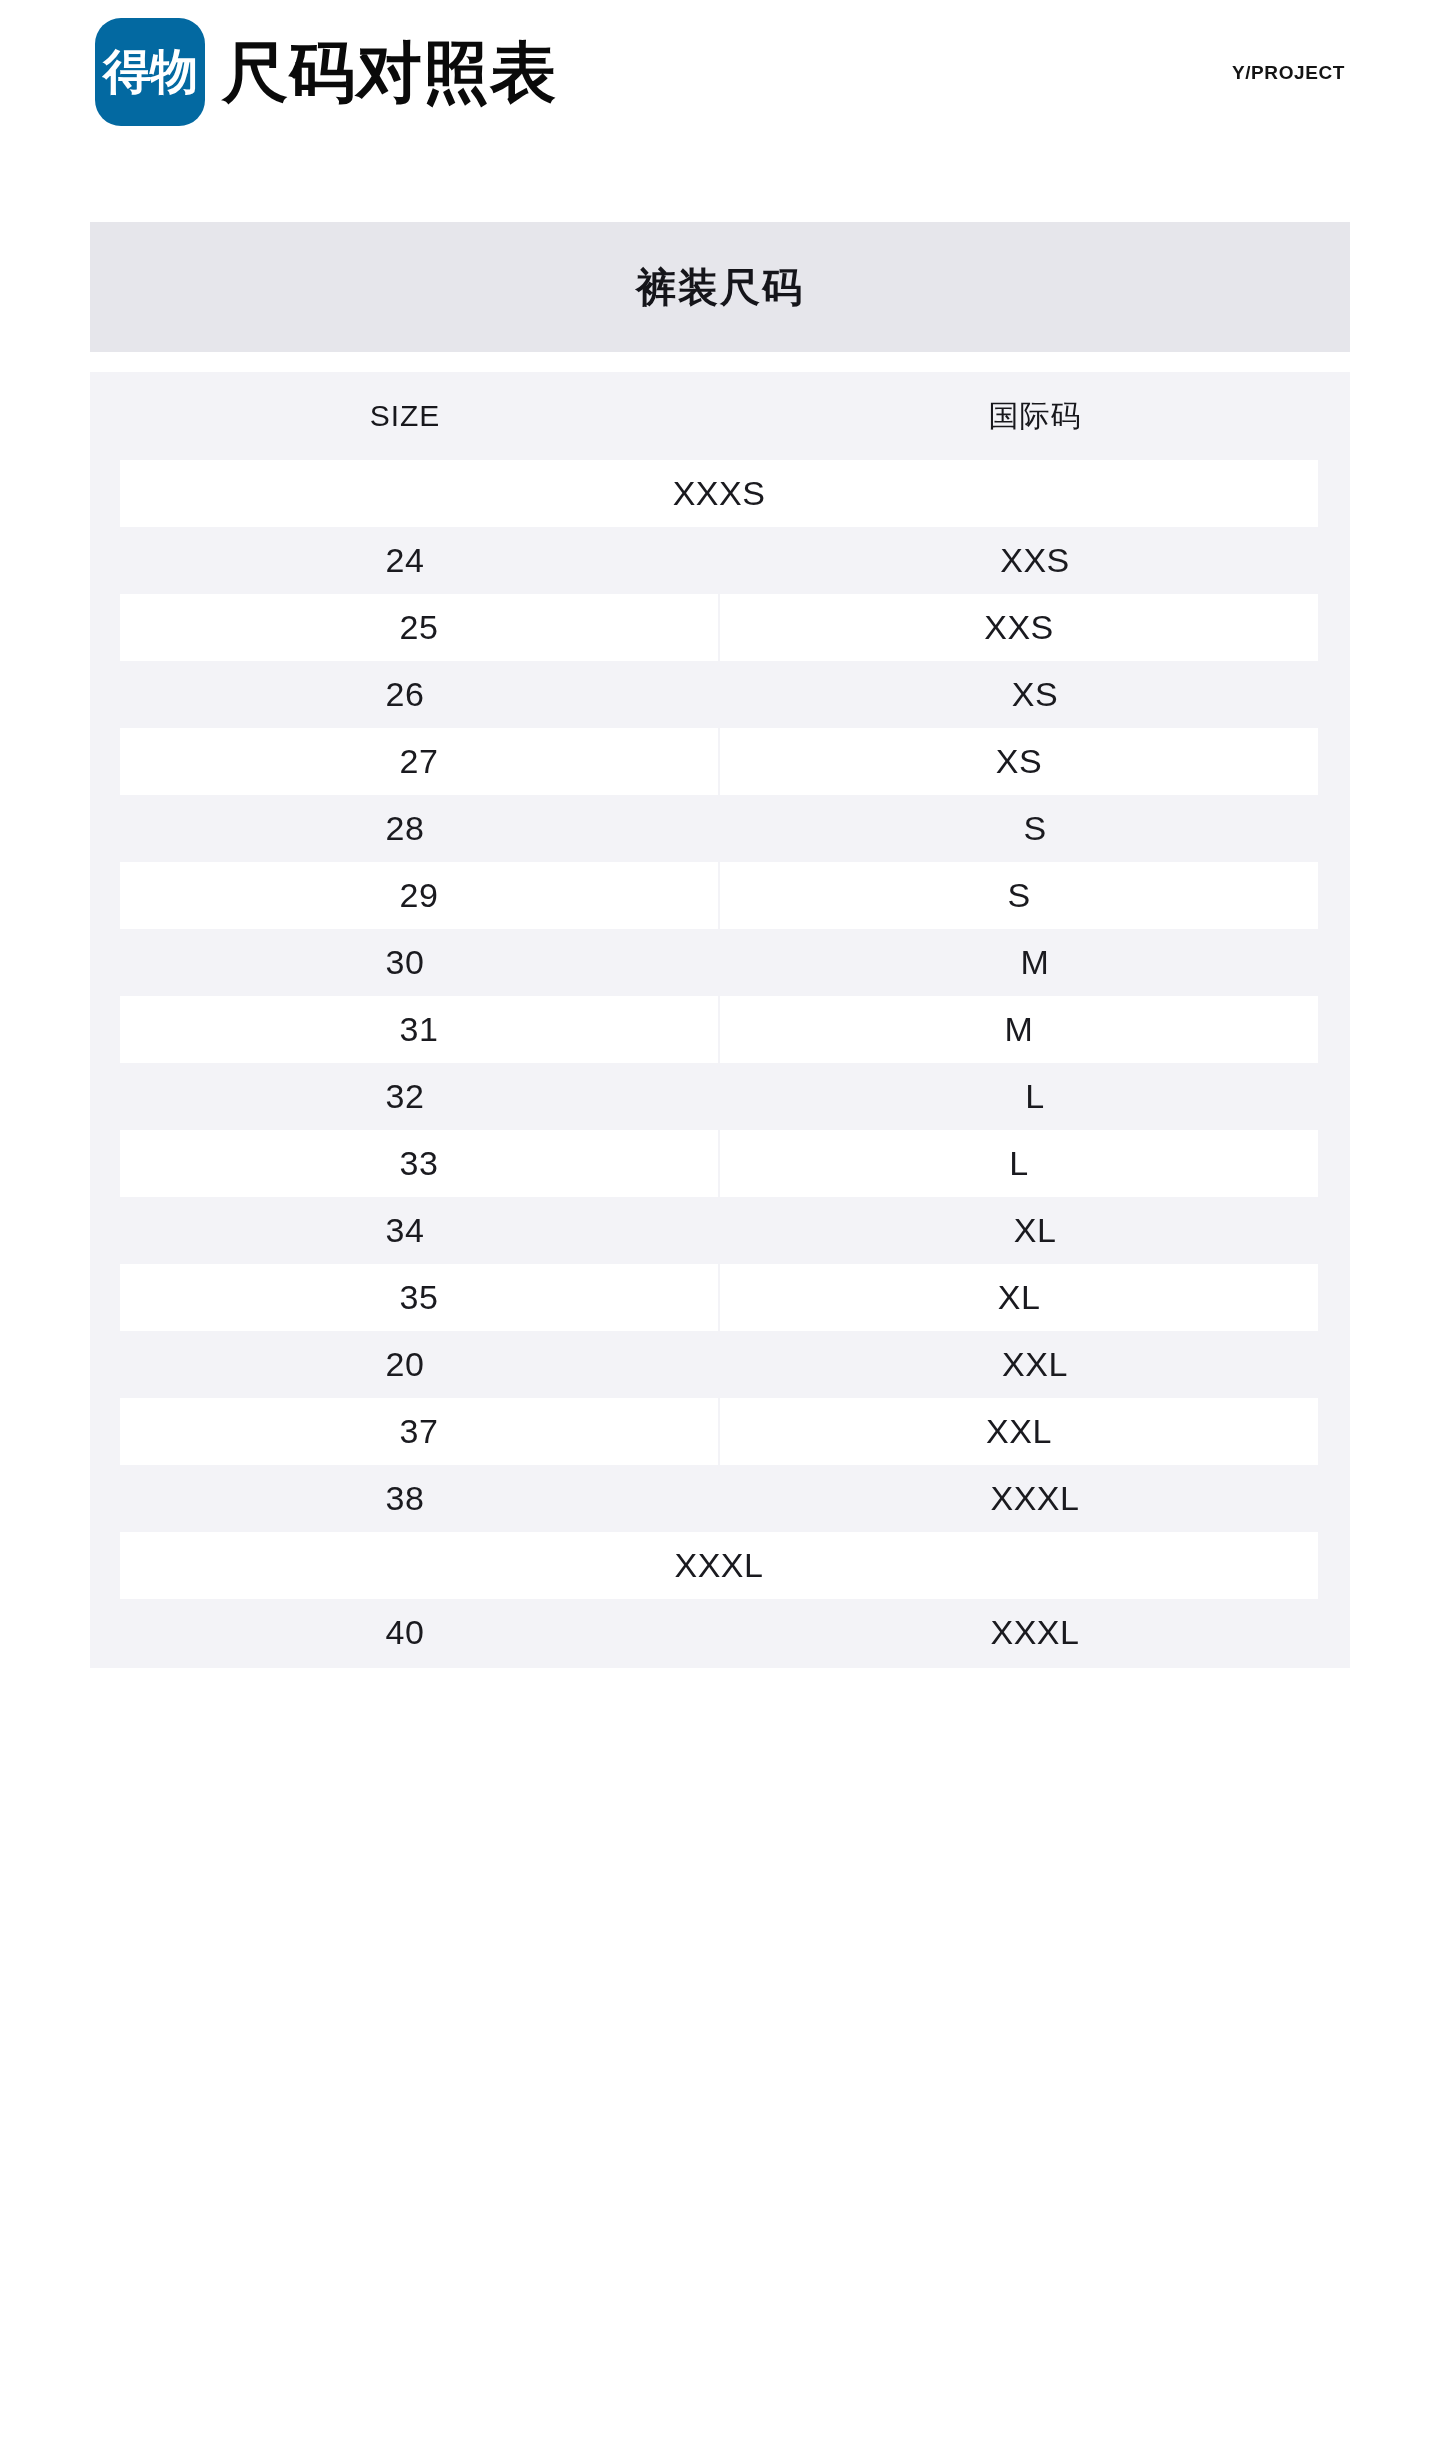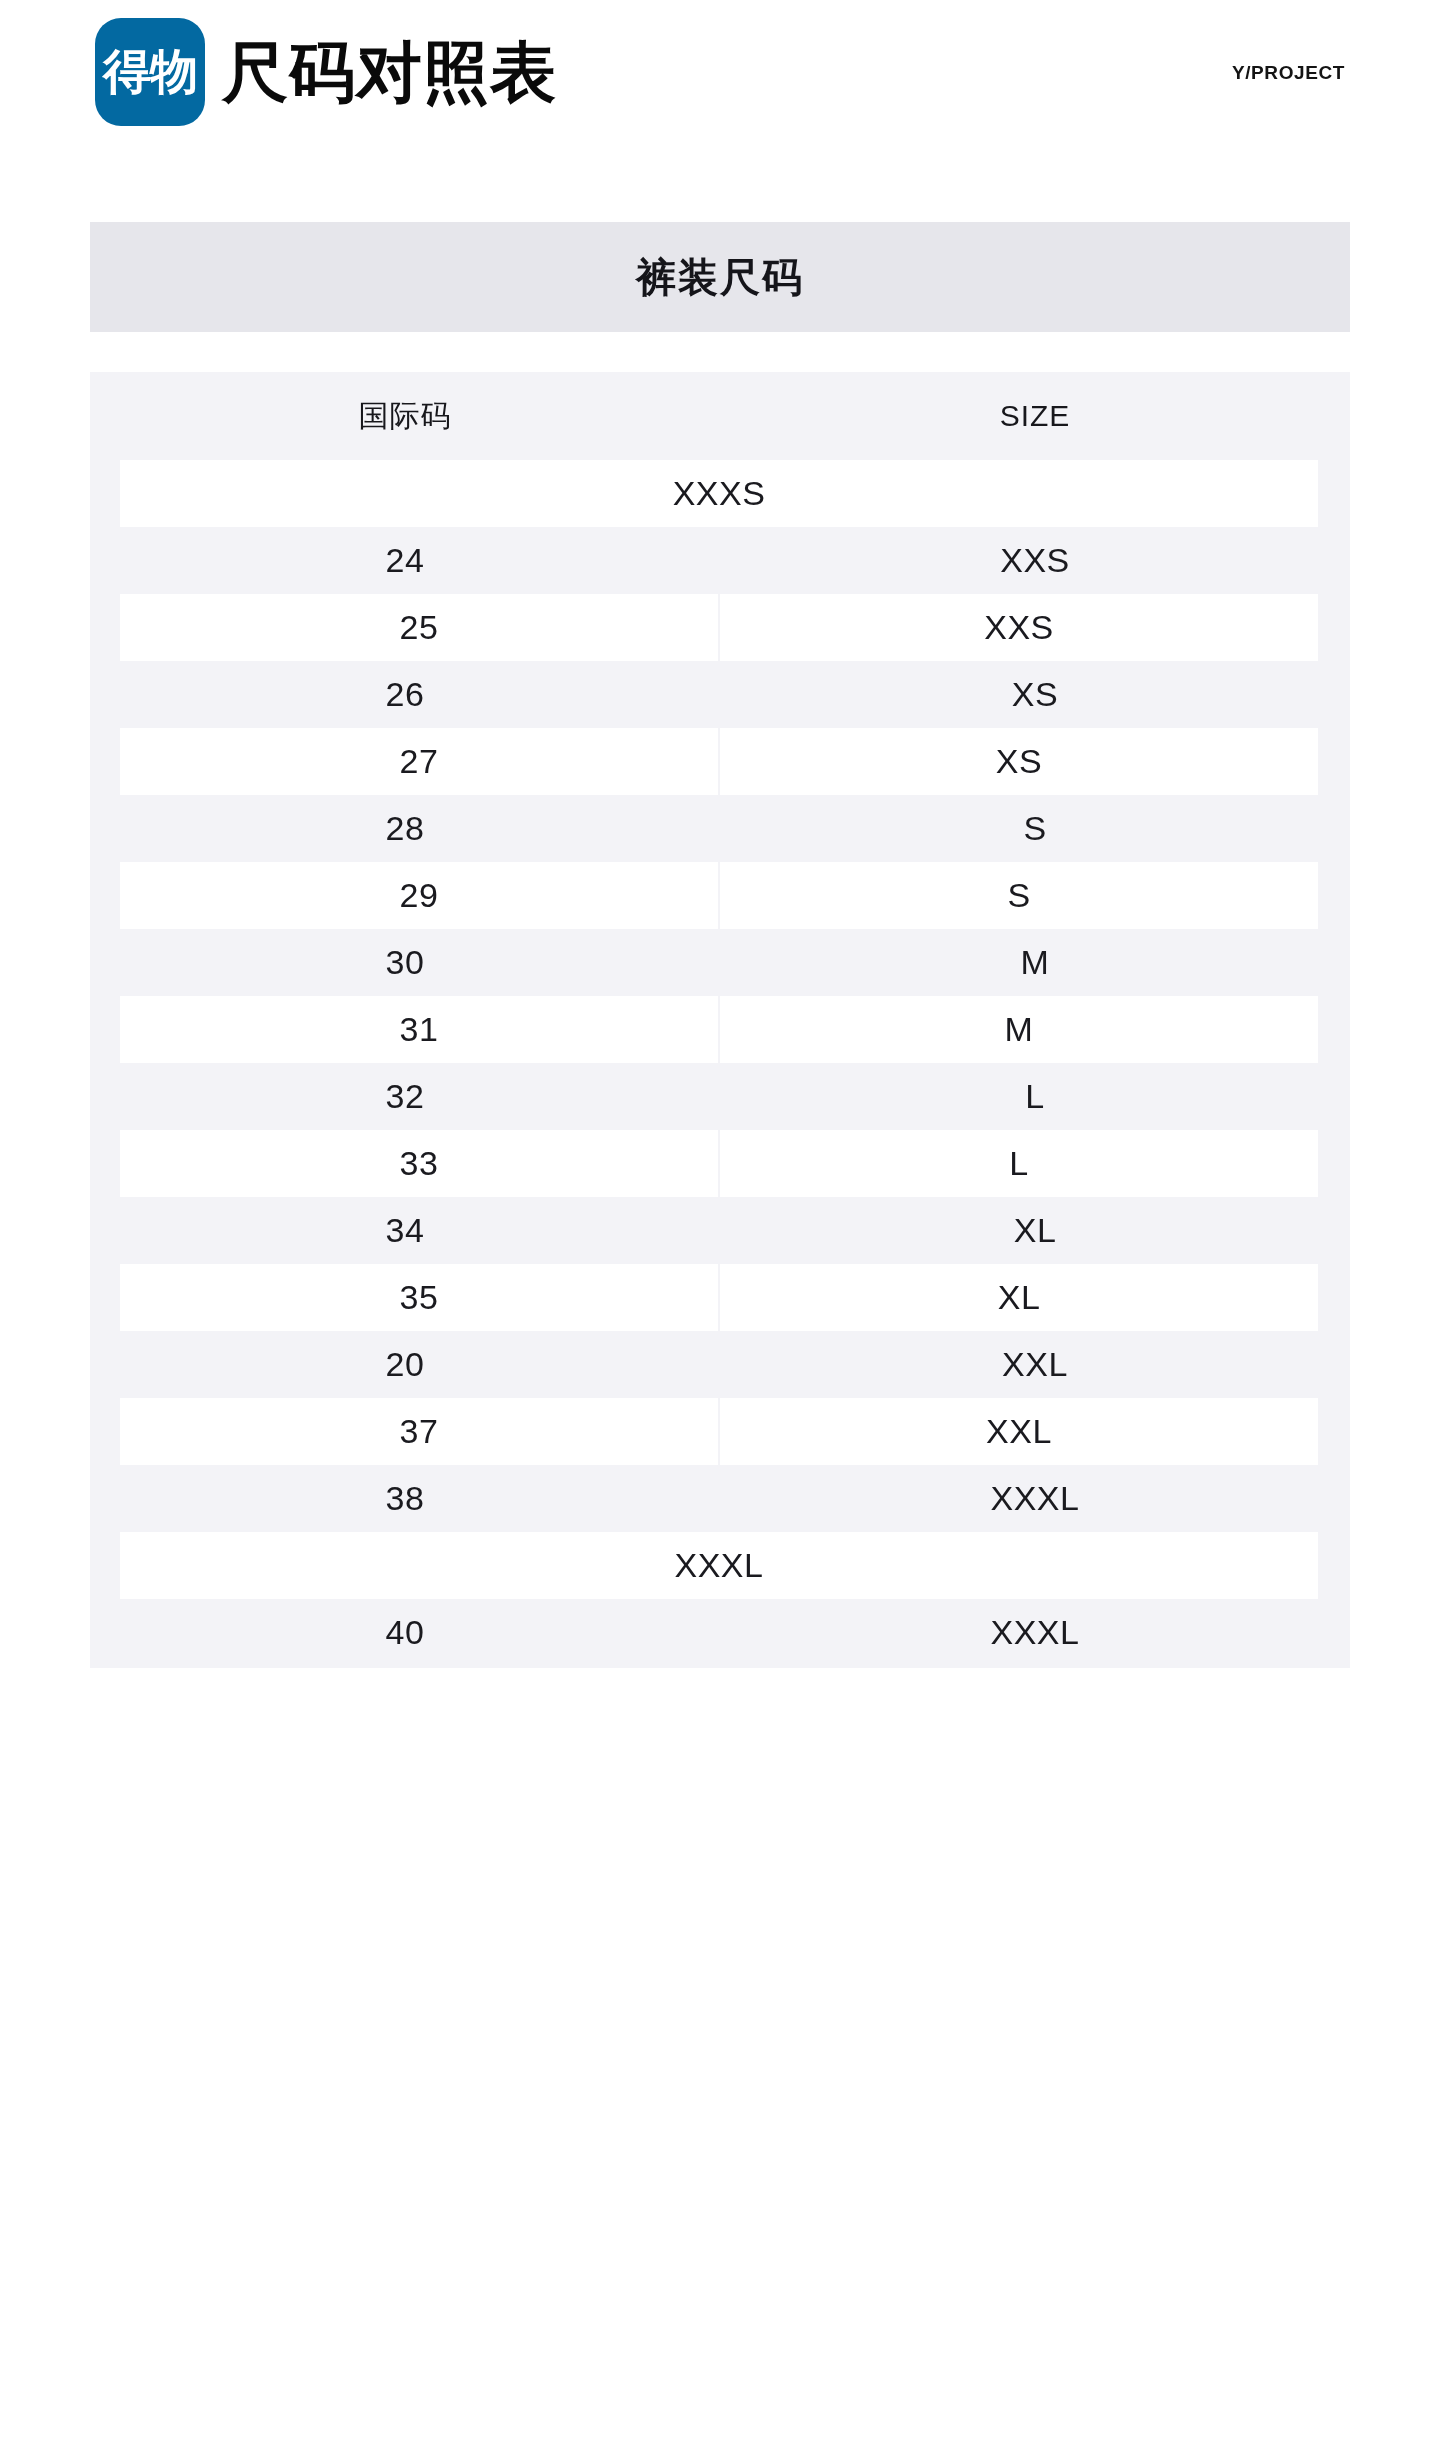--- a/index.html
+++ b/index.html
@@ -76,21 +76,21 @@
     white-space: nowrap;
     font-family: "Liberation Sans", "DejaVu Sans", sans-serif;
   }
 
   
   .section-band {
     position: absolute;
     left: 90px;
     top: 222px;
     width: 1260px;
-    height: 110px;
+    height: 130px;
     background: #e6e6eb;
     display: flex;
     align-items: center;
     justify-content: center;
   }
   .section-band-text {
     font-size: 40px;
     font-weight: 700;
     color: #15151a;
     letter-spacing: 2px;
@@ -172,22 +172,22 @@
 
     <div class="label-brand">Y/PROJECT</div>
   </div>
 
   <div class="section-band">
     <span class="section-band-text">裤装尺码</span>
   </div>
 
   <div class="table-wrap">
     <div class="col-head-row">
+      <div class="col-head-cell">SIZE</div>
       <div class="col-head-cell">国际码</div>
-      <div class="col-head-cell">SIZE</div>
     </div>
     <div id="table-body">
         <div class="row striped">
           <div class="cell right">XXXS</div>
         </div>
         <div class="row plain">
           <div class="cell left">24</div>
           <div class="cell right">XXS</div>
         </div>
         <div class="row striped">

